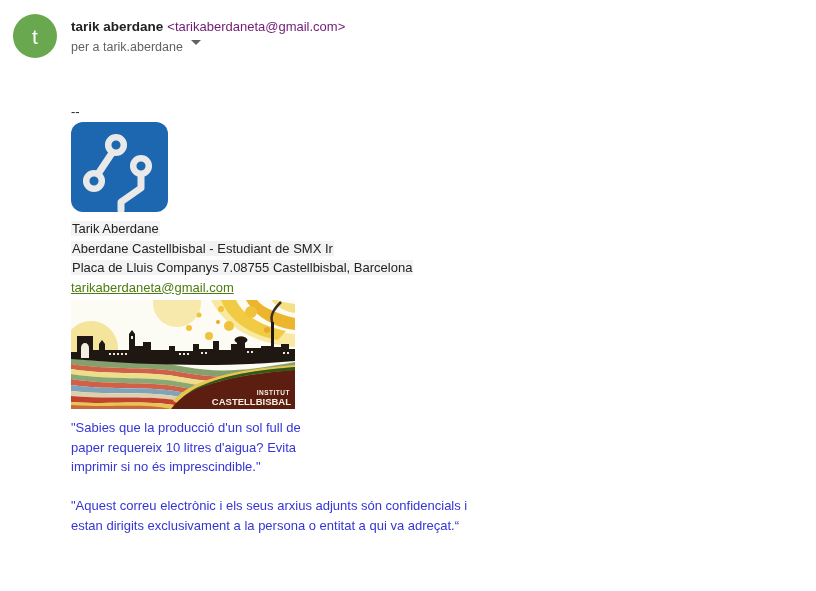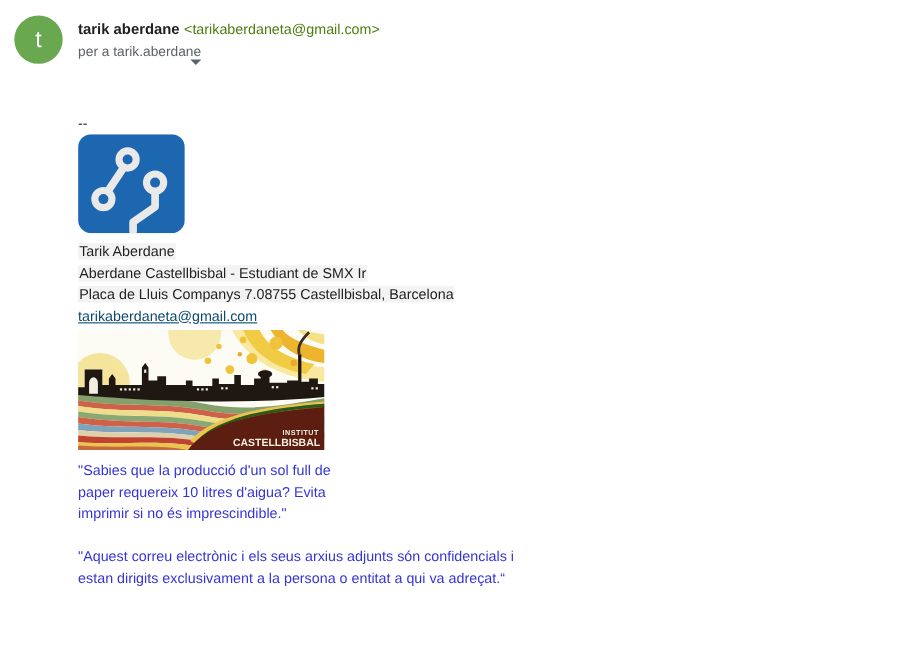--- a/index.html
+++ b/index.html
@@ -8,35 +8,35 @@
 
   
   .avatar {
     position: absolute; left: 13px; top: 14px; width: 44px; height: 44px;
     border-radius: 50%; background: #6aa84f; color: #ffffff;
     display: flex; align-items: center; justify-content: center;
     font-size: 21px; line-height: 1;
   }
   .sender-line { position: absolute; left: 71px; top: 19px; font-size: 13.5px; white-space: nowrap; }
   .sender-name { font-weight: bold; color: #202124; }
-  .sender-email { font-weight: normal; color: #4d7c0f; font-size: 13px; margin-left: 4px; }
-  .recipient-line { position: absolute; left: 71px; top: 40px; font-size: 12.5px; color: #5f6368; display: flex; align-items: flex-end; flex-direction: column; }
+  .sender-email { font-weight: normal; color: #701a75; font-size: 13px; margin-left: 4px; }
+  .recipient-line { position: absolute; left: 71px; top: 40px; font-size: 12.5px; color: #5f6368; display: flex; align-items: flex-start; }
   .caret {
     margin-left: 8px; width: 0; height: 0;
     border-left: 5px solid transparent; border-right: 5px solid transparent;
     border-top: 5px solid #5f6368; display: inline-block;
   }
 
   
   .email-body { position: absolute; left: 71px; top: 104px; width: 710px; }
   .sig-divider { font-size: 13px; color: #222222; height: 15px; margin-bottom: 3px; }
   .logo-svg { display: block; margin-bottom: 7px; }
   .sig-lines { font-size: 13px; color: #222222; line-height: 19.5px; }
   .hl { background: #f3f3f3; padding: 0 1px; }
-  a.sig-link { color: #0c4a6e; text-decoration: underline; text-align: center; }
+  a.sig-link { color: #4d7c0f; text-decoration: underline; text-align: center; }
   .phone-digit { color: #2121d6; }
   .banner-svg { display: block; margin-top: 3px; }
 
   .quote { font-size: 13px; line-height: 19.6px; color: #3534d6; }
   .quote-eco { margin-top: 9px; }
   .quote-conf { margin-top: 19.5px; }
 </style>
 </head>
 <body>
 

